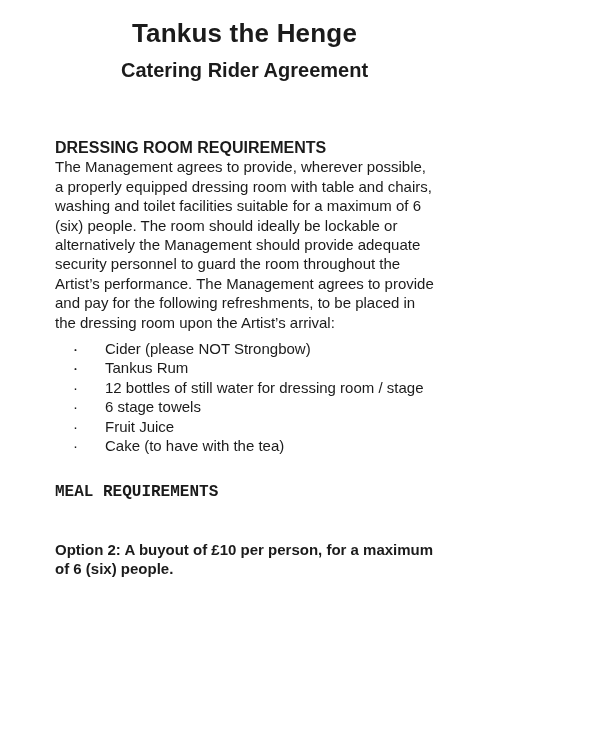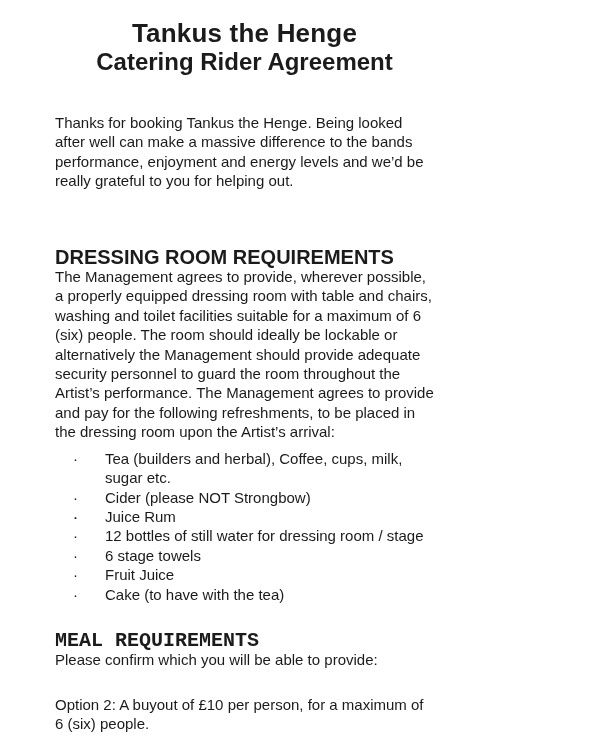--- a/index.html
+++ b/index.html
@@ -17,34 +17,34 @@
     background: #ffffff;
   }
   .doc-title {
     font-size: 26px;
     line-height: 30px;
     font-weight: bold;
     text-align: center;
     letter-spacing: 0.2px;
   }
   .doc-subtitle {
-    font-size: 24px;
+    font-size: 20px;
     line-height: 22px;
     font-weight: bold;
     text-align: center;
-    margin-top: 3px;
+    margin-top: 11px;
   }
   .body-text {
     font-size: 15px;
     line-height: 19.4px;
     font-weight: normal;
   }
   .intro { margin-top: 40px; }
   .section-heading {
-    font-size: 20px;
+    font-size: 16px;
     line-height: 19.4px;
     font-weight: bold;
   }
   .sec1-heading { margin-top: 57px; }
   ul.refreshments {
     list-style: none;
     margin-top: 7px;
   }
   ul.refreshments li {
     position: relative;
@@ -52,67 +52,64 @@
     font-size: 15px;
     line-height: 19.4px;
   }
   ul.refreshments li .bullet {
     position: absolute;
     left: 18px;
     top: 0;
   }
   .sec2-heading { margin-top: 27px; font-family: Liberation Mono, monospace; }
   .option1 { margin-top: 19px; }
-  .option2 { margin-top: 25px; }
+  .option2 { margin-top: 38px; font-weight: bold; }
 </style>
 </head>
 <body>
 
 <div class="page">
 
   <h1 class="doc-title">Tankus the Henge</h1>
   <h2 class="doc-subtitle">Catering Rider Agreement</h2>
 
-  <p class="body-text intro">Thanks for booking Tankus the Henge. Being looked after well can make a massive difference to the bands performance, enjoyment and energy levels and we’d be really grateful to you for helping out.</p>
 
   <h3 class="section-heading sec1-heading">DRESSING ROOM REQUIREMENTS</h3>
   <p class="body-text">The Management agrees to provide, wherever possible, a properly equipped dressing room with table and chairs, washing and toilet facilities suitable for a maximum of 6 (six) people. The room should ideally be lockable or alternatively the Management should provide adequate security personnel to guard the room throughout the Artist’s performance. The Management agrees to provide and pay for the following refreshments, to be placed in the dressing room upon the Artist’s arrival:</p>
 
   <ul class="refreshments">
     <li>
       <span class="bullet">·</span>
-      <span>Tea (builders and herbal), Coffee, cups, milk, sugar etc.</span>
     </li>
     <li>
       <span class="bullet">·</span>
       <span>Cider (please NOT Strongbow)</span>
     </li>
     <li>
       <span class="bullet">·</span>
     </li>
     <li>
       <span class="bullet">·</span>
-      <span>Juice Rum</span>
+      <span>Tankus Rum</span>
     </li>
     <li>
       <span class="bullet">·</span>
       <span>12 bottles of still water for dressing room / stage</span>
     </li>
     <li>
       <span class="bullet">·</span>
       <span>6 stage towels</span>
     </li>
     <li>
       <span class="bullet">·</span>
       <span>Fruit Juice</span>
     </li>
     <li>
       <span class="bullet">·</span>
       <span>Cake (to have with the tea)</span>
     </li>
   </ul>
 
   <h3 class="section-heading sec2-heading">MEAL REQUIREMENTS</h3>
-  <p class="body-text">Please confirm which you will be able to provide:</p>
 
   <p class="body-text option2">Option 2: A buyout of £10 per person, for a maximum of 6 (six) people.</p>
 
 </div>
 
 </body></html>

